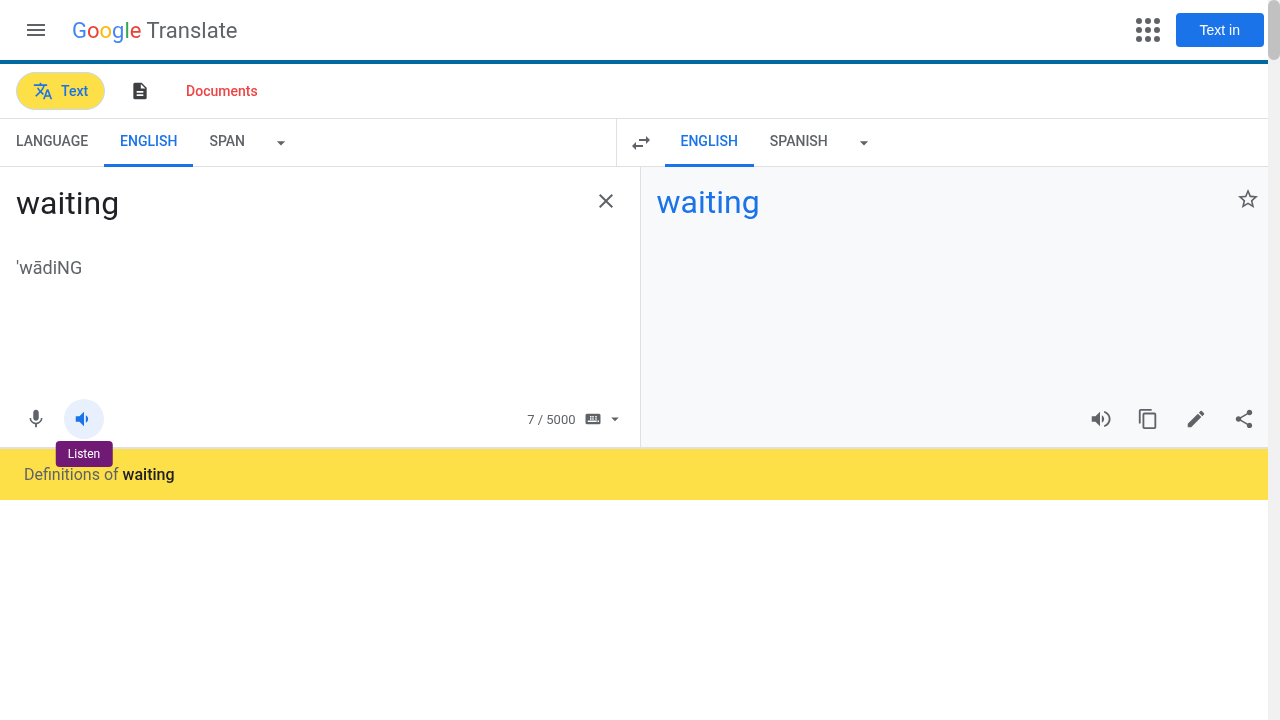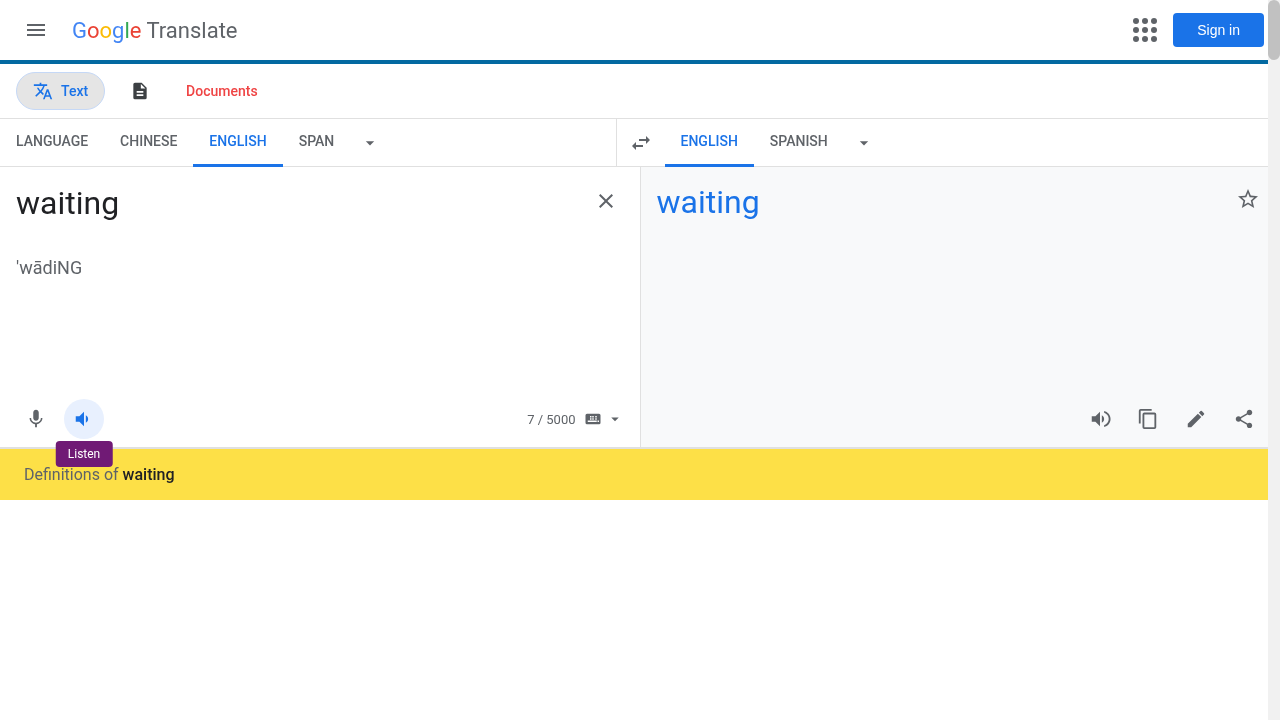--- a/index.html
+++ b/index.html
@@ -104,21 +104,21 @@
       align-items: center;
       gap: 8px;
       padding: 8px 16px;
       border-radius: 24px;
       cursor: pointer;
       font-size: 14px;
       font-weight: 500;
       border: 1px solid transparent;
     }
     .mode-tab.active {
-      background: #e5e5e5;
+      background: #fde047;
       color: #1a73e8;
       border: 1px solid #c5d8f6;
     }
     .mode-tab.inactive {
       color: #ef4444;
       background: transparent;
       gap: 36px;
     }
     .mode-tab-icon {
       font-size: 18px;
@@ -375,21 +375,21 @@
           <span></span>
           <span></span>
         <span></span>
           <span></span>
           <span></span>
         <span></span>
           <span></span>
           <span></span>
       </div>
     </div>
-    <button class="sign-in-btn">Sign in</button>
+    <button class="sign-in-btn">Text in</button>
   </div>
 </div>
 
 <div class="mode-tabs">
   <div class="mode-tab active">
     <span class="mode-tab-icon">
       <svg width="20" height="20" viewBox="0 0 24 24">
           <path fill="#1a73e8" d="M12.87 15.07l-2.54-2.51.03-.03A17.52 17.52 0 0014.07 6H17V4h-7V2H8v2H1v2h11.17C11.5 7.92 10.44 9.75 9 11.35 8.07 10.32 7.3 9.19 6.69 8h-2c.73 1.63 1.73 3.17 2.98 4.56l-5.09 5.02L4 19l5-5 3.11 3.11.76-2.04M18.5 10h-2L12 22h2l1.12-3h4.75L21 22h2l-4.5-12m-2.62 7l1.62-4.33L19.12 17h-3.24z"></path>
         </svg>
     </span>
@@ -402,23 +402,20 @@
         </svg>
     </span>
     <span>Documents</span>
   </div>
 </div>
 
 <div class="lang-bar">
   <div class="lang-bar-left">
     <div class="lang-tab">
       <span>LANGUAGE</span>
-    </div>
-    <div class="lang-tab">
-      <span>CHINESE</span>
     </div>
     <div class="lang-tab active">
       <span>ENGLISH</span>
     </div>
     <div class="lang-tab">
       <span>SPAN</span>
     </div>
     <div class="lang-more-btn">
       <svg width="20" height="20" viewBox="0 0 24 24">
           <path fill="#5f6368" d="M7 10l5 5 5-5z"></path>

